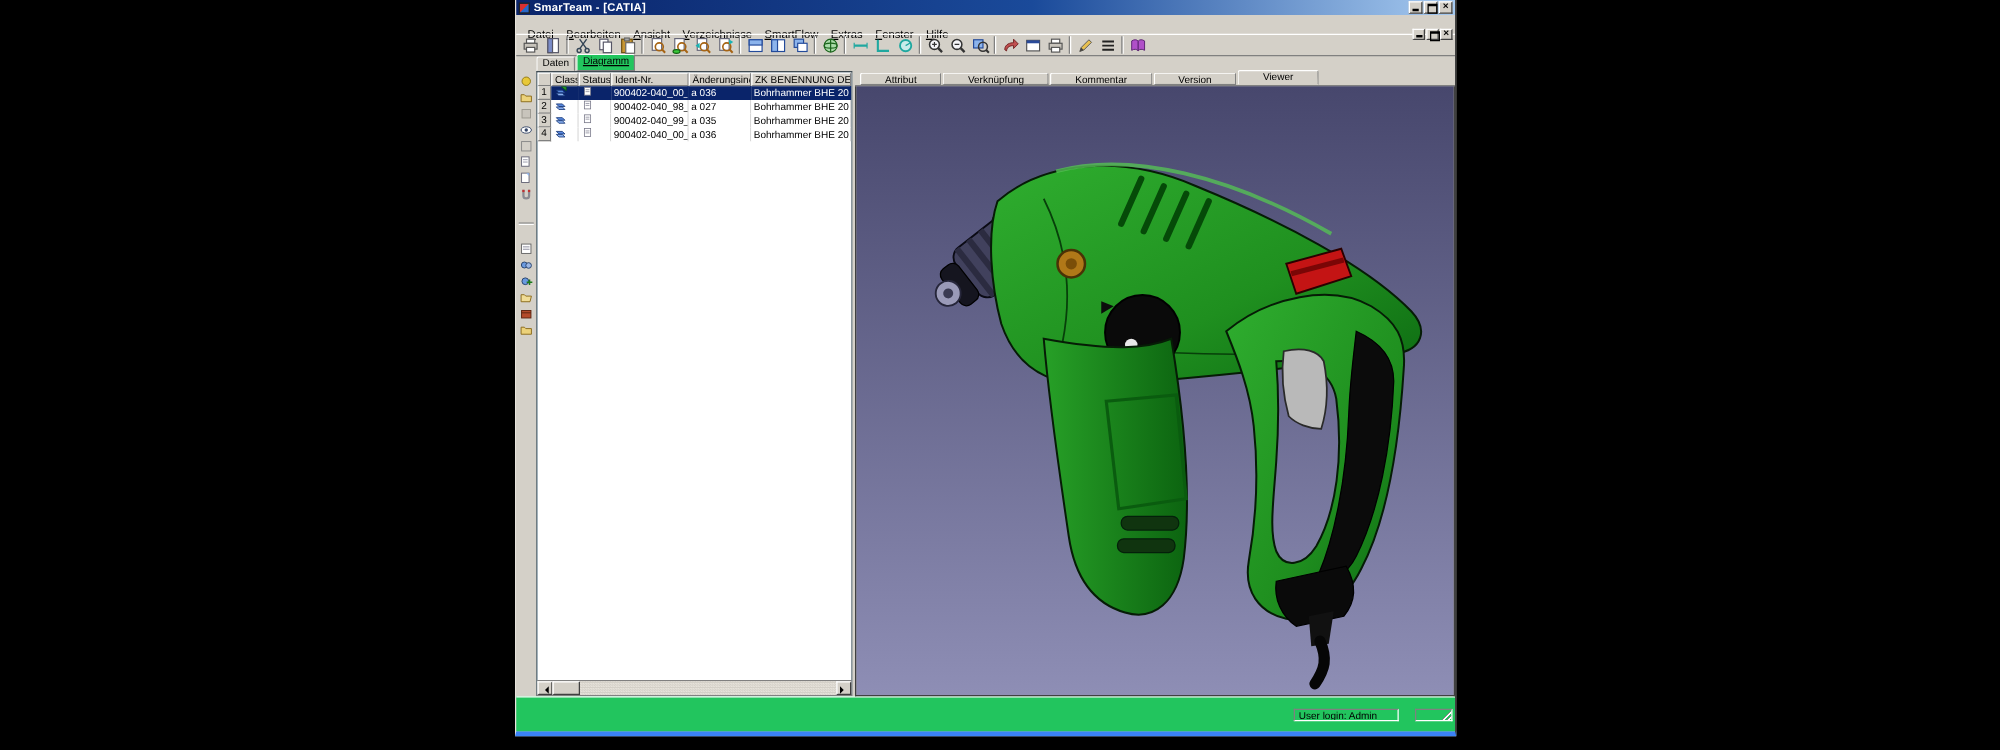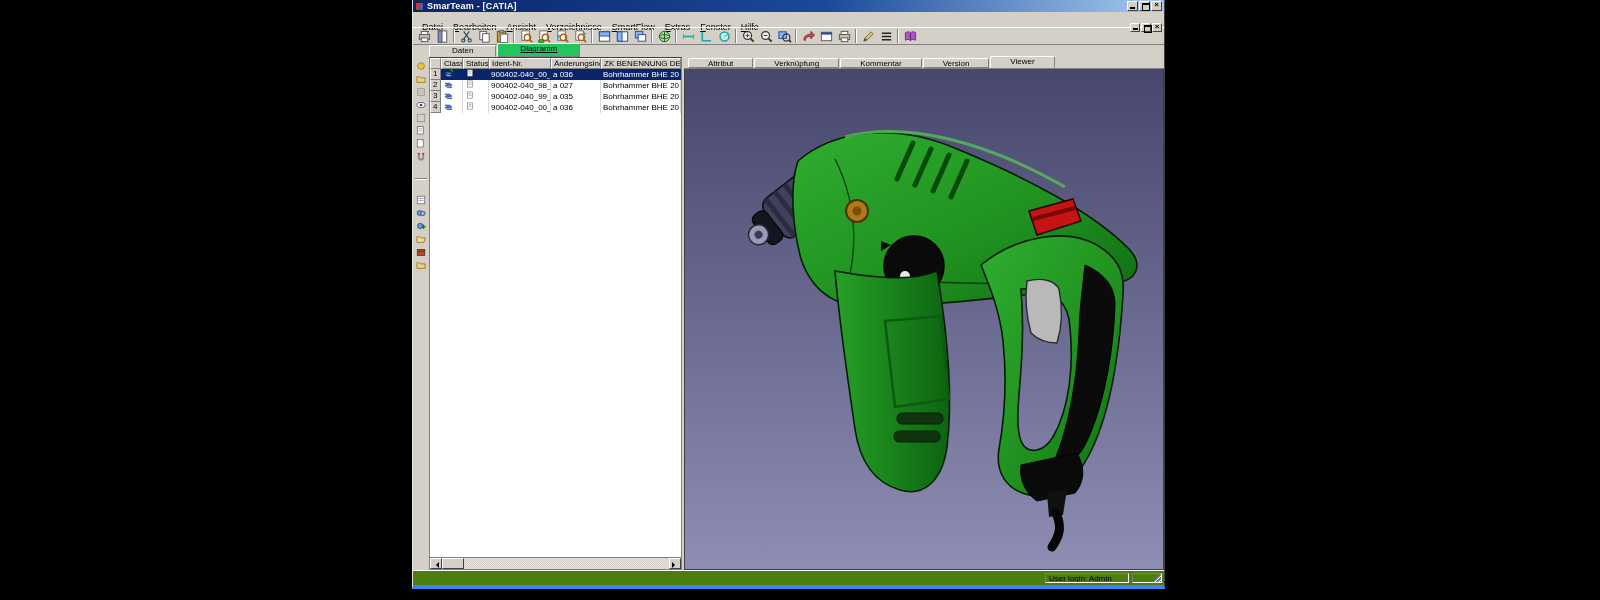--- a/index.html
+++ b/index.html
@@ -40,21 +40,21 @@
   
   .toolbar { height:18px; display:flex; align-items:center; padding:0 2px; gap:0;
              border-top:1px solid #fff; border-bottom:1px solid #808080; flex:0 0 auto; }
   .tb { width:18px; height:16px; display:flex; align-items:center; justify-content:center; }
   .tb svg { display:block; }
   .tbsep { width:2px; height:14px; margin:0 2px; border-left:1px solid #808080;
            border-right:1px solid #fff; }
 
   
   .doctabs { height:12px; display:flex; align-items:flex-end; padding-left:16px; flex:0 0 auto; }
-  .dtab { font-size:8px; line-height:10px; padding:0 22px; background:#d4d0c8;
+  .dtab { font-size:8px; line-height:10px; padding:0 4px; background:#d4d0c8;
           border:1px solid; border-color:#fff #808080 #d4d0c8 #fff;
           border-radius:2px 2px 0 0; margin-right:1px; color:#000; }
   .dtab.inactive { background:#22c55e; height:14px; border-bottom:1px solid #808080;text-decoration:underline; }
 
   
   .main { flex:1 1 auto; display:flex; min-height:0; }
   .lefttools { width:16px; background:#d4d0c8; display:flex; flex-direction:column;
                align-items:center; padding-top:3px; flex:0 0 auto; }
   .lt { width:14px; height:13px; display:flex; align-items:center; justify-content:center; }
   .ltsep { width:12px; height:0; border-top:1px solid #808080; border-bottom:1px solid #fff;
@@ -94,22 +94,22 @@
   .paneltabs { height:12px; display:flex; align-items:flex-end; padding-left:4px;
                border-bottom:1px solid #808080; flex:0 0 auto; }
   .ptab { font-size:8px; line-height:10px; padding:0 19px; background:#d4d0c8;
           border:1px solid; border-color:#fff #808080 #808080 #fff;
           border-radius:2px 2px 0 0; margin-right:1px; color:#000; height:10px; }
   .ptab.active { height:12px; border-bottom:1px solid #d4d0c8; font-weight:normal; }
   .viewer { flex:1 1 auto; border:1px solid #404040; border-top:none; position:relative; overflow:hidden; }
   .viewer svg { position:absolute; left:0; top:0; }
 
   
-  .statusbar { height:15px; flex:0 0 auto; background:#4d7c0f; border-top:1px solid #fff;
-               display:flex; align-items:center; }
+  .statusbar { height:28px; flex:0 0 auto; background:#22c55e; border-top:1px solid #fff;
+               display:flex; align-items:center;gap:10px; }
   .st-fill { flex:1 1 auto; }
   .st-login { width:84px; height:10px; margin-right:3px; border:1px solid;
               border-color:#808080 #fff #fff #808080; font-size:8px; line-height:9px;
               padding-left:3px; color:#000; white-space:nowrap; overflow:hidden; }
   .st-grip { width:30px; height:10px; margin-right:2px; border:1px solid;
              border-color:#808080 #fff #fff #808080; position:relative; }
   .st-grip::after { content:""; position:absolute; right:0; bottom:0; width:8px; height:8px;
      background:linear-gradient(135deg,transparent 50%,#808080 50% 58%,#fff 58% 66%,transparent 66% 74%,#808080 74% 82%,#fff 82% 90%,transparent 90%); }
 </style>
 </head>

